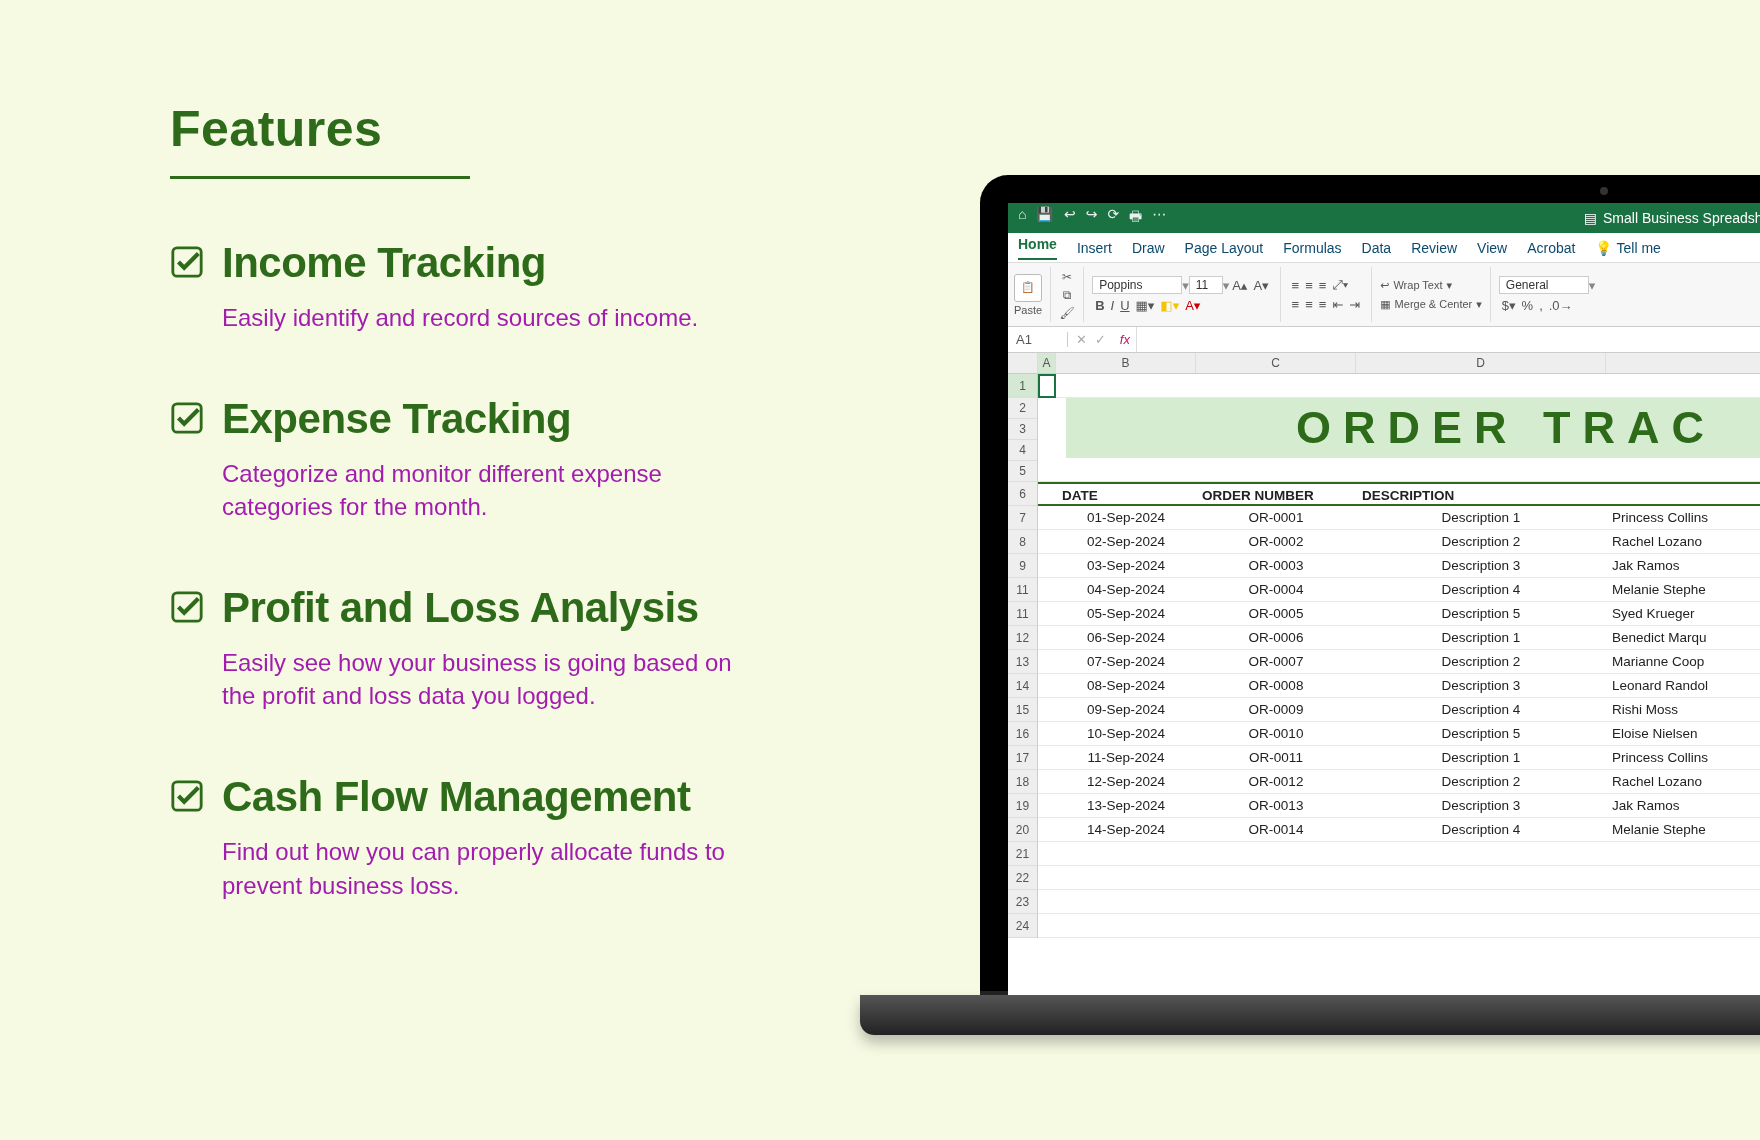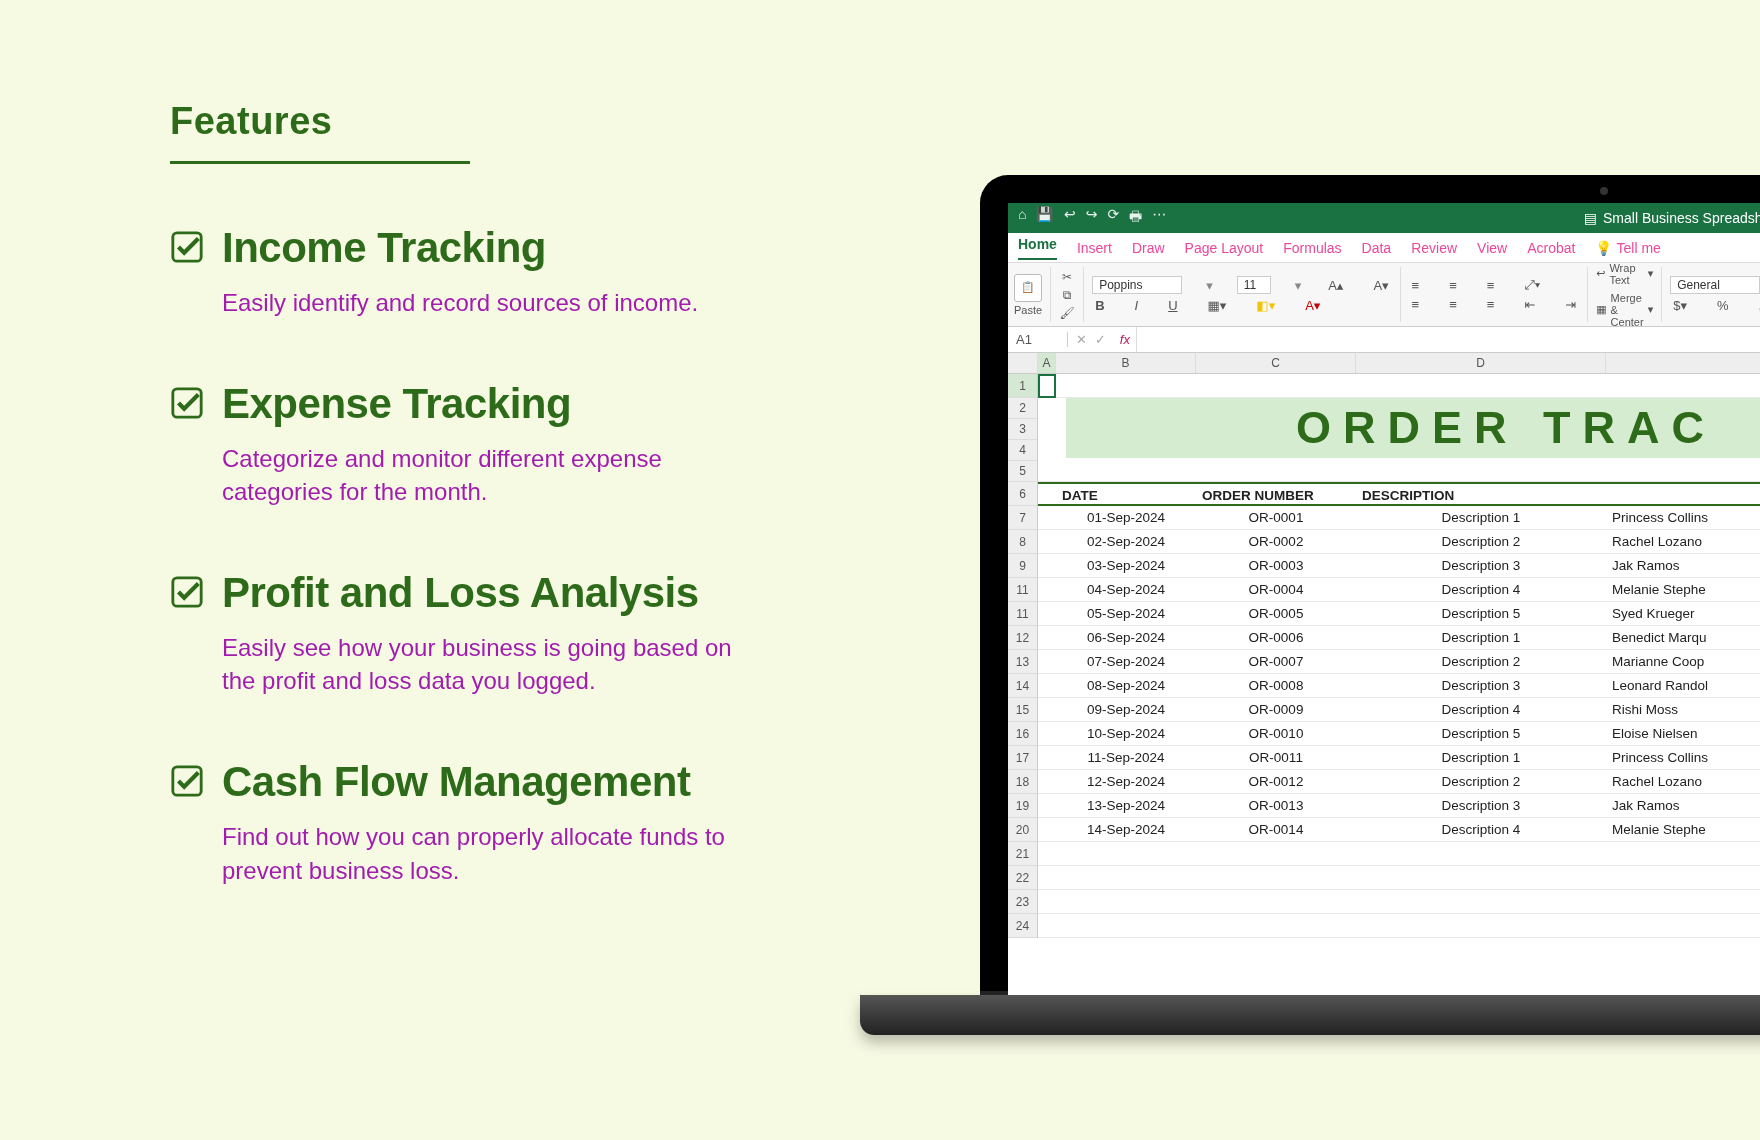--- a/index.html
+++ b/index.html
@@ -11,21 +11,21 @@
     overflow: hidden;
     position: relative;
   }
   .left-pane {
     position: absolute;
     left: 170px;
     top: 100px;
     width: 640px;
   }
   .section-heading {
-    font-size: 38px;
+    font-size: 50px;
     font-weight: 700;
     color: #2d6b1a;
     letter-spacing: 0.5px;
   }
   .heading-underline {
     width: 300px;
     height: 3px;
     background: #2d6b1a;
     margin-top: 18px;
     margin-bottom: 60px;
@@ -112,21 +112,21 @@
   .menubar {
     background: #fff;
     height: 30px;
     border-bottom: 1px solid #ddd;
     display: flex;
     align-items: center;
     padding-left: 10px;
     font-size: 14px;
     gap: 20px;
   }
-  .menubar .tab { color: #ec4899; cursor: default; }
+  .menubar .tab { color: #0c4a6e; cursor: default; }
   .menubar .tab.active {
     color: #1a7243;
     border-bottom: 2px solid #1a7243;
     padding-bottom: 6px;
     font-weight: 600;
   }
   .ribbon {
     height: 64px;
     background: #f7f7f7;
     border-bottom: 1px solid #ccc;
@@ -135,21 +135,21 @@
     padding: 4px 6px;
     gap: 8px;
   }
   .ribbon-group {
     display: flex;
     flex-direction: column;
     justify-content: center;
     border-right: 1px solid #ddd;
     padding-right: 8px;
   }
-  .ribbon-row { display: flex; align-items: center; gap: 24px; }
+  .ribbon-row { display: flex; align-items: center; gap: 0; }
   .ribbon-row + .ribbon-row { margin-top: 4px; }
   .paste-btn { display: flex; flex-direction: column; align-items: center; font-size: 11px; color:#555; }
   .paste-btn .paste-ic { width: 28px; height: 28px; border: 1px solid #bbb; border-radius: 3px; background: #fff; display:flex; align-items:center; justify-content:center; margin-bottom:2px;}
   .tiny-ic { width:16px; height:16px; display:inline-flex; align-items:center; justify-content:center; font-size:12px; color:#555; border:1px solid transparent; }
   .font-sel { border:1px solid #ccc; background:#fff; padding:1px 6px; font-size:12px; width:90px; }
   .size-sel { border:1px solid #ccc; background:#fff; padding:1px 6px; font-size:12px; width:34px; }
   .fmt-btn { font-size:13px; color:#555; padding:0 3px; }
   .num-sel { border:1px solid #ccc; background:#fff; padding:1px 6px; font-size:12px; width:90px; }
   .wrap-merge { font-size:11px; color:#555; display:flex; align-items:center; gap:4px; }
 

